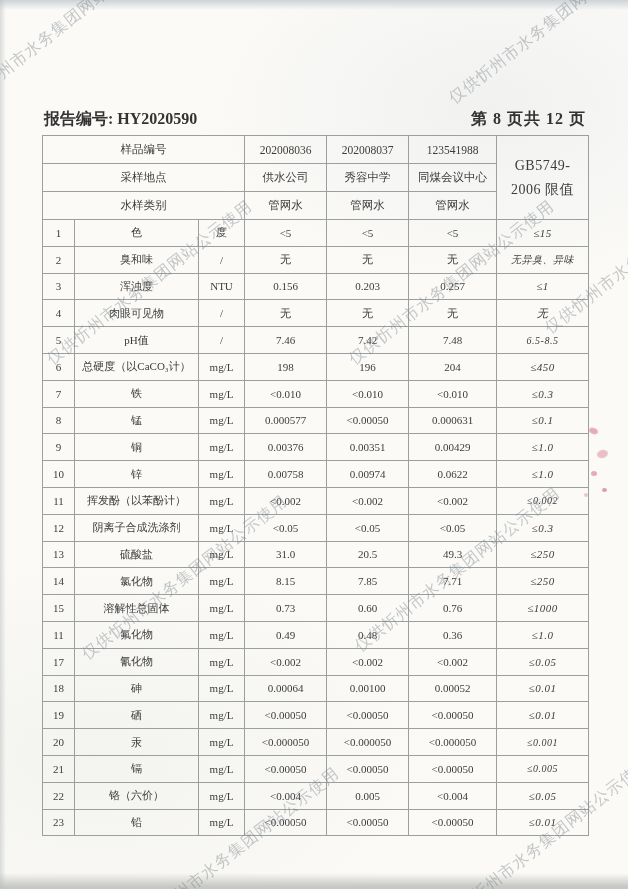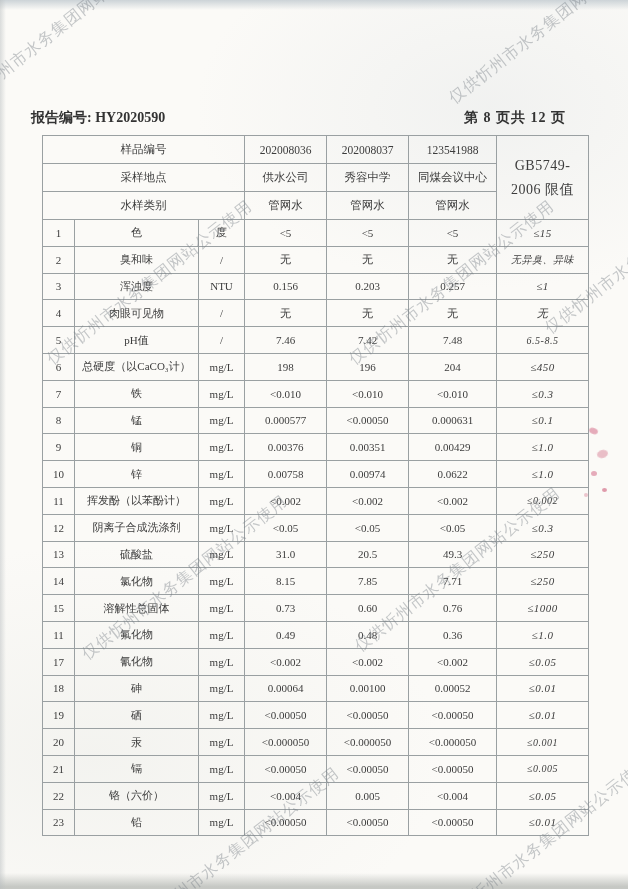--- a/index.html
+++ b/index.html
@@ -53,25 +53,25 @@
   .sp2{left:597px;top:450px;width:11px;height:8px;transform:rotate(-15deg);background:rgba(201,76,110,.35);}
   .sp3{left:591px;top:471px;width:6px;height:5px;}
   .sp4{left:602px;top:488px;width:5px;height:4px;background:rgba(201,76,110,.55);}
   .sp5{left:584px;top:493px;width:4px;height:4px;background:rgba(201,76,110,.3);}
 
   .doc-title{
     position:absolute;left:42px;top:78px;width:546px;
     text-align:center;font-size:15.5px;font-weight:bold;letter-spacing:1px;color:#333;
   }
   .meta-line{
-    position:absolute;left:31px;top:109px;width:544px;
+    position:absolute;left:44px;top:109px;width:544px;
     display:flex;justify-content:space-between;align-items:baseline;
-    font-size:14px;font-weight:bold;color:#333;gap:21px;
-  }
-  .meta-line .page-info{margin-right:9px;letter-spacing:1px;}
+    font-size:16px;font-weight:bold;color:#333;gap:21px;
+  }
+  .meta-line .page-info{margin-right:2px;letter-spacing:1px;}
 
   table.report{
     position:absolute;left:42px;top:135px;
     width:546px;border-collapse:collapse;table-layout:fixed;
     font-size:11px;color:#3c3c3c;
   }
   table.report td{
     border:1px solid #9aa0a2;
     text-align:center;vertical-align:middle;
     padding:0 2px;overflow:hidden;

